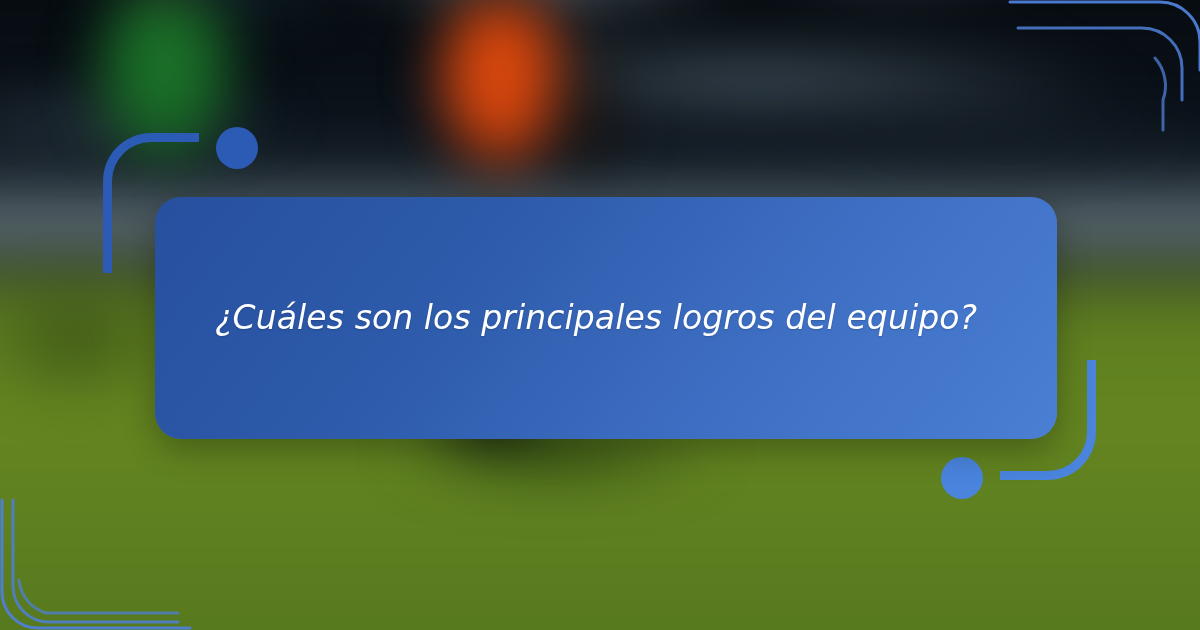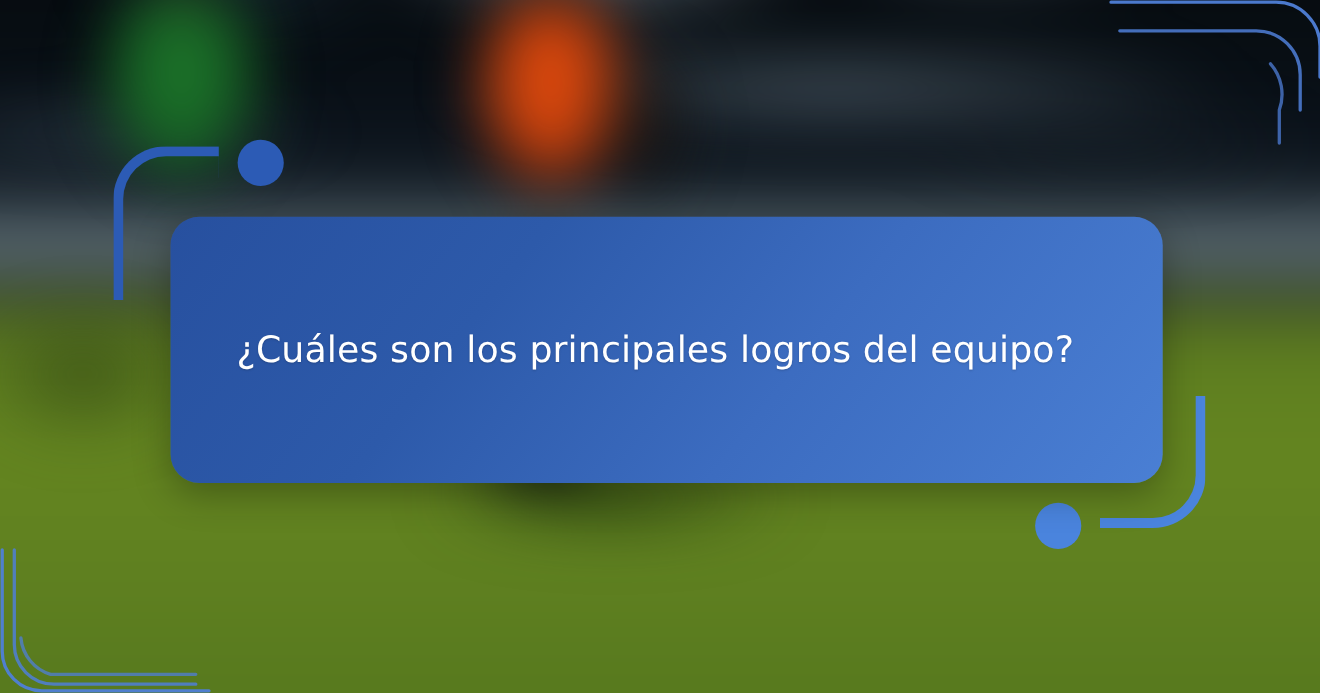--- a/index.html
+++ b/index.html
@@ -167,20 +167,21 @@
   .card-text {
     padding:0 60px;
     color:#ffffff;
     font-family:"DejaVu Sans", sans-serif;
     font-size:33px;
     font-weight:400;
     letter-spacing:.1px;
     line-height:1.3;
     text-shadow:0 1px 2px rgba(0,0,0,.18);
     white-space:nowrap;
+    font-style:italic;
   }
 </style>
 </head>
 <body>
 
 <div id="stage">
 
   <div class="bg-root">
     <div class="bg-layer bg-base"></div>
     <div class="bg-layer bg-stands"></div>

